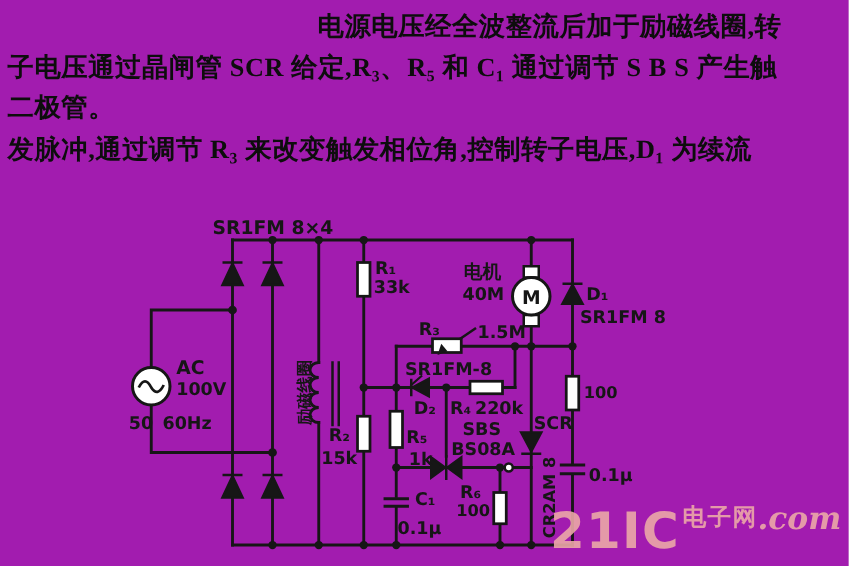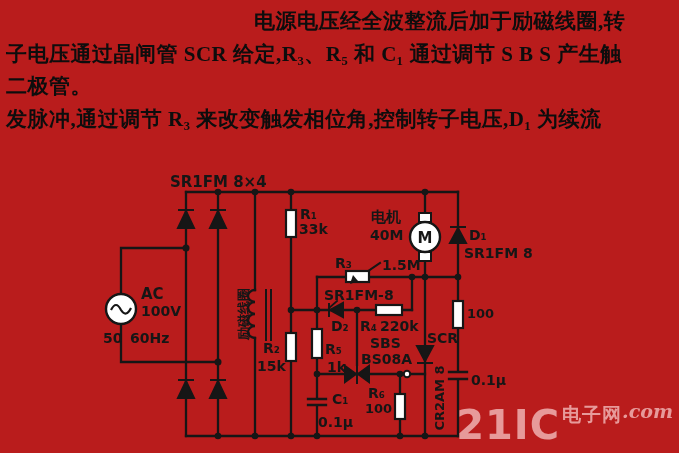--- a/index.html
+++ b/index.html
@@ -1,37 +1,37 @@
 <!DOCTYPE html>
 <html><head>
 <meta charset="utf-8">
 <style>
   html,body{margin:0;padding:0;background:#e8e8e8;}
-  #page{position:relative;width:679px;height:453px;background:#b91c1c;overflow:hidden;
+  #page{position:relative;width:679px;height:453px;background:#a21caf;overflow:hidden;
         font-family:"DejaVu Sans","Liberation Sans",sans-serif;}
   
   .caption{position:absolute;left:6px;top:5px;width:667px;
            font-family:"Liberation Serif","DejaVu Serif",serif;
            font-weight:700;font-size:21px;line-height:32.5px;color:#0d0d0d;
            letter-spacing:0.5px;}
   .caption .ln{white-space:nowrap;}
   .caption .ln.indent{padding-left:248px;}
   
   svg.schematic{position:absolute;left:0;top:0;}
   svg.schematic text{font-family:"DejaVu Sans","Liberation Sans",sans-serif;
                      font-weight:700;fill:#161616;}
   
   .watermark{position:absolute;right:6px;bottom:8px;display:flex;align-items:flex-start;
              color:#eca8a8;opacity:0.9;line-height:1;user-select:none;}
   .wm-brand{font-size:40px;font-weight:700;letter-spacing:1px;
             font-family:"DejaVu Sans","Liberation Sans",sans-serif;}
   .wm-col{display:flex;flex-direction:row;align-items:flex-start;margin-left:2px;}
   .wm-site{font-size:19px;font-weight:700;letter-spacing:1px;
            font-family:"DejaVu Sans","Liberation Sans",sans-serif;}
-  .wm-domain{font-size:19px;font-weight:700;font-style:italic;margin-top:-3px;
+  .wm-domain{font-size:25px;font-weight:700;font-style:italic;margin-top:-3px;
              font-family:"DejaVu Serif","Liberation Serif",serif;}
 </style>
 </head>
 <body>
 
 <div id="page">
 
   <div class="caption">
     <div class="ln indent">电源电压经全波整流后加于励磁线圈,转</div>
     <div class="ln">子电压通过晶闸管 SCR 给定,R₃、R₅ 和 C₁ 通过调节 S B S 产生触</div>

